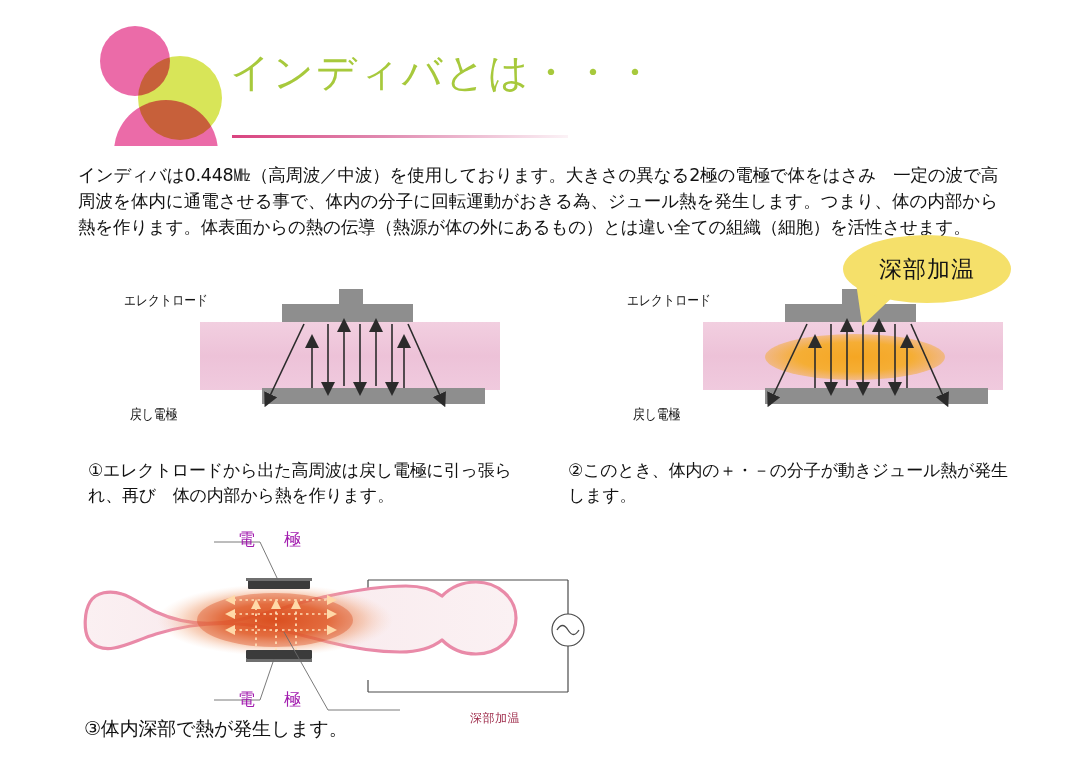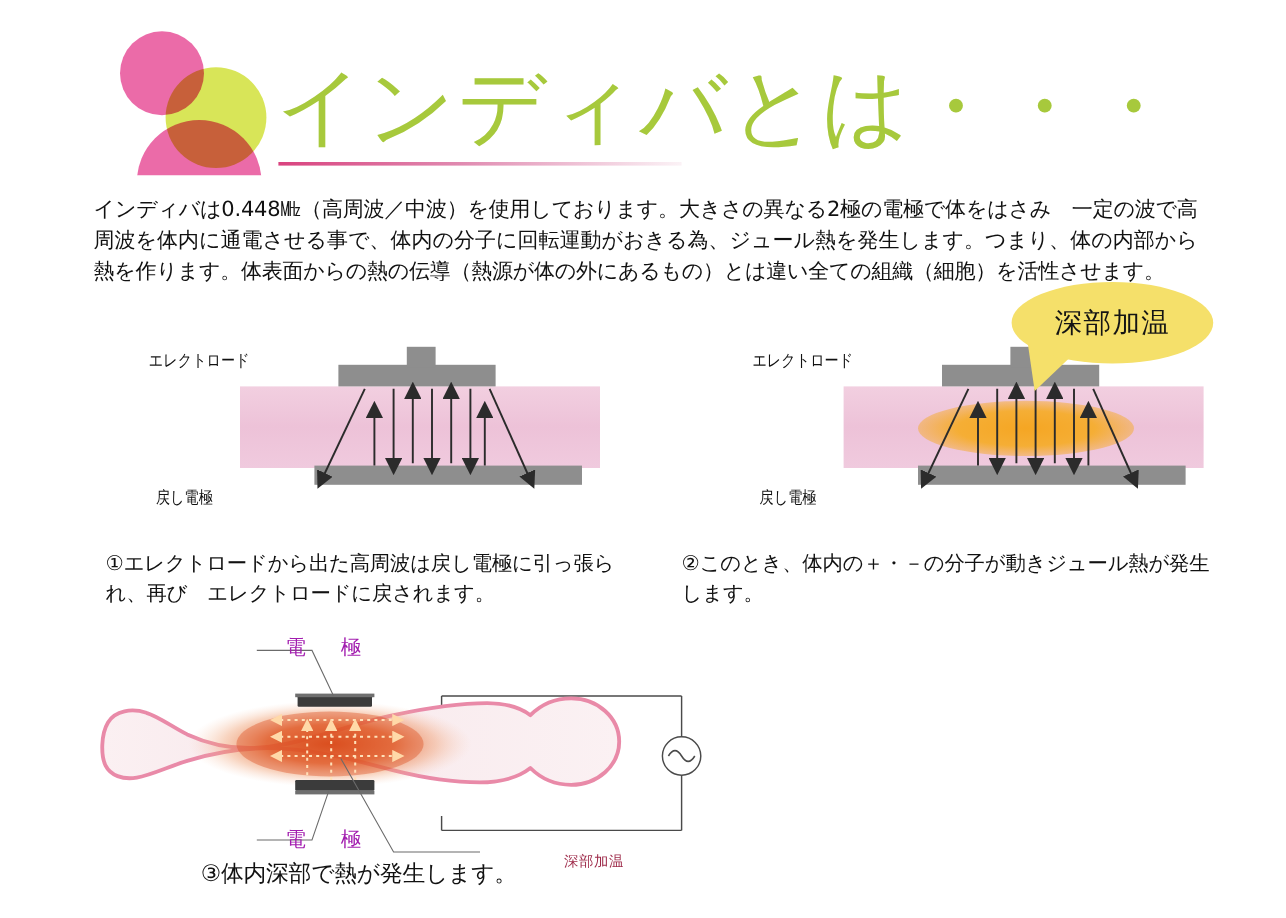--- a/index.html
+++ b/index.html
@@ -66,21 +66,21 @@
     top: 0;
     width: 132px;
     height: 122px;
     overflow: hidden;
   }
 
   .title {
     position: absolute;
     left: 230px;
     top: 52px;
-    font-size: 72px;
+    font-size: 40px;
     line-height: 1;
     letter-spacing: 2px;
     color: #a7c93c;
     font-family: "DejaVu Sans", "Liberation Sans", sans-serif;
     font-weight: 400;
     white-space: nowrap;
   }
   .title-rule {
     position: absolute;
     left: 232px;
@@ -212,21 +212,21 @@
   .caption {
     position: absolute;
     font-size: 17px;
     line-height: 25px;
     color: #111;
     font-family: "DejaVu Sans", "Liberation Sans", sans-serif;
     letter-spacing: -0.2px;
   }
   #caption-1 { left: 88px;  top: 458px; width: 450px; }
   #caption-2 { left: 568px; top: 458px; width: 450px; }
-  #caption-3 { left: 84px;  top: 716px; width: 430px; font-size: 19px; text-align: center; }
+  #caption-3 { left: 84px;  top: 716px; width: 430px; font-size: 19px; }
   .caption p { margin: 0; }
 
   
   #body-diagram {
     position: absolute;
     left: 70px;
     top: 520px;
     width: 660px;
     height: 230px;
   }
@@ -328,21 +328,21 @@
     </svg>
     <div class="lbl-return">戻し電極</div>
   </div>
 
   <div class="bubble-tail"></div>
   <div class="bubble">
     <span class="bubble-text">深部加温</span>
   </div>
 
   <div class="caption" id="caption-1">
-    <p>①エレクトロードから出た高周波は戻し電極に引っ張られ、再び　エレクトロードに戻されます。</p>
+    <p>①エレクトロードから出た高周波は戻し電極に引っ張られ、再び　体の内部から熱を作ります。</p>
   </div>
   <div class="caption" id="caption-2">
     <p>②このとき、体内の＋・－の分子が動きジュール熱が発生します。</p>
   </div>
 
   <div id="body-diagram">
     <svg class="body-svg" width="660" height="230" viewBox="0 0 660 230">
       <defs>
         <radialGradient id="heatGrad" cx="50%" cy="50%" r="50%">
           <stop offset="0%" stop-color="#d94a18" stop-opacity="0.95"></stop>

